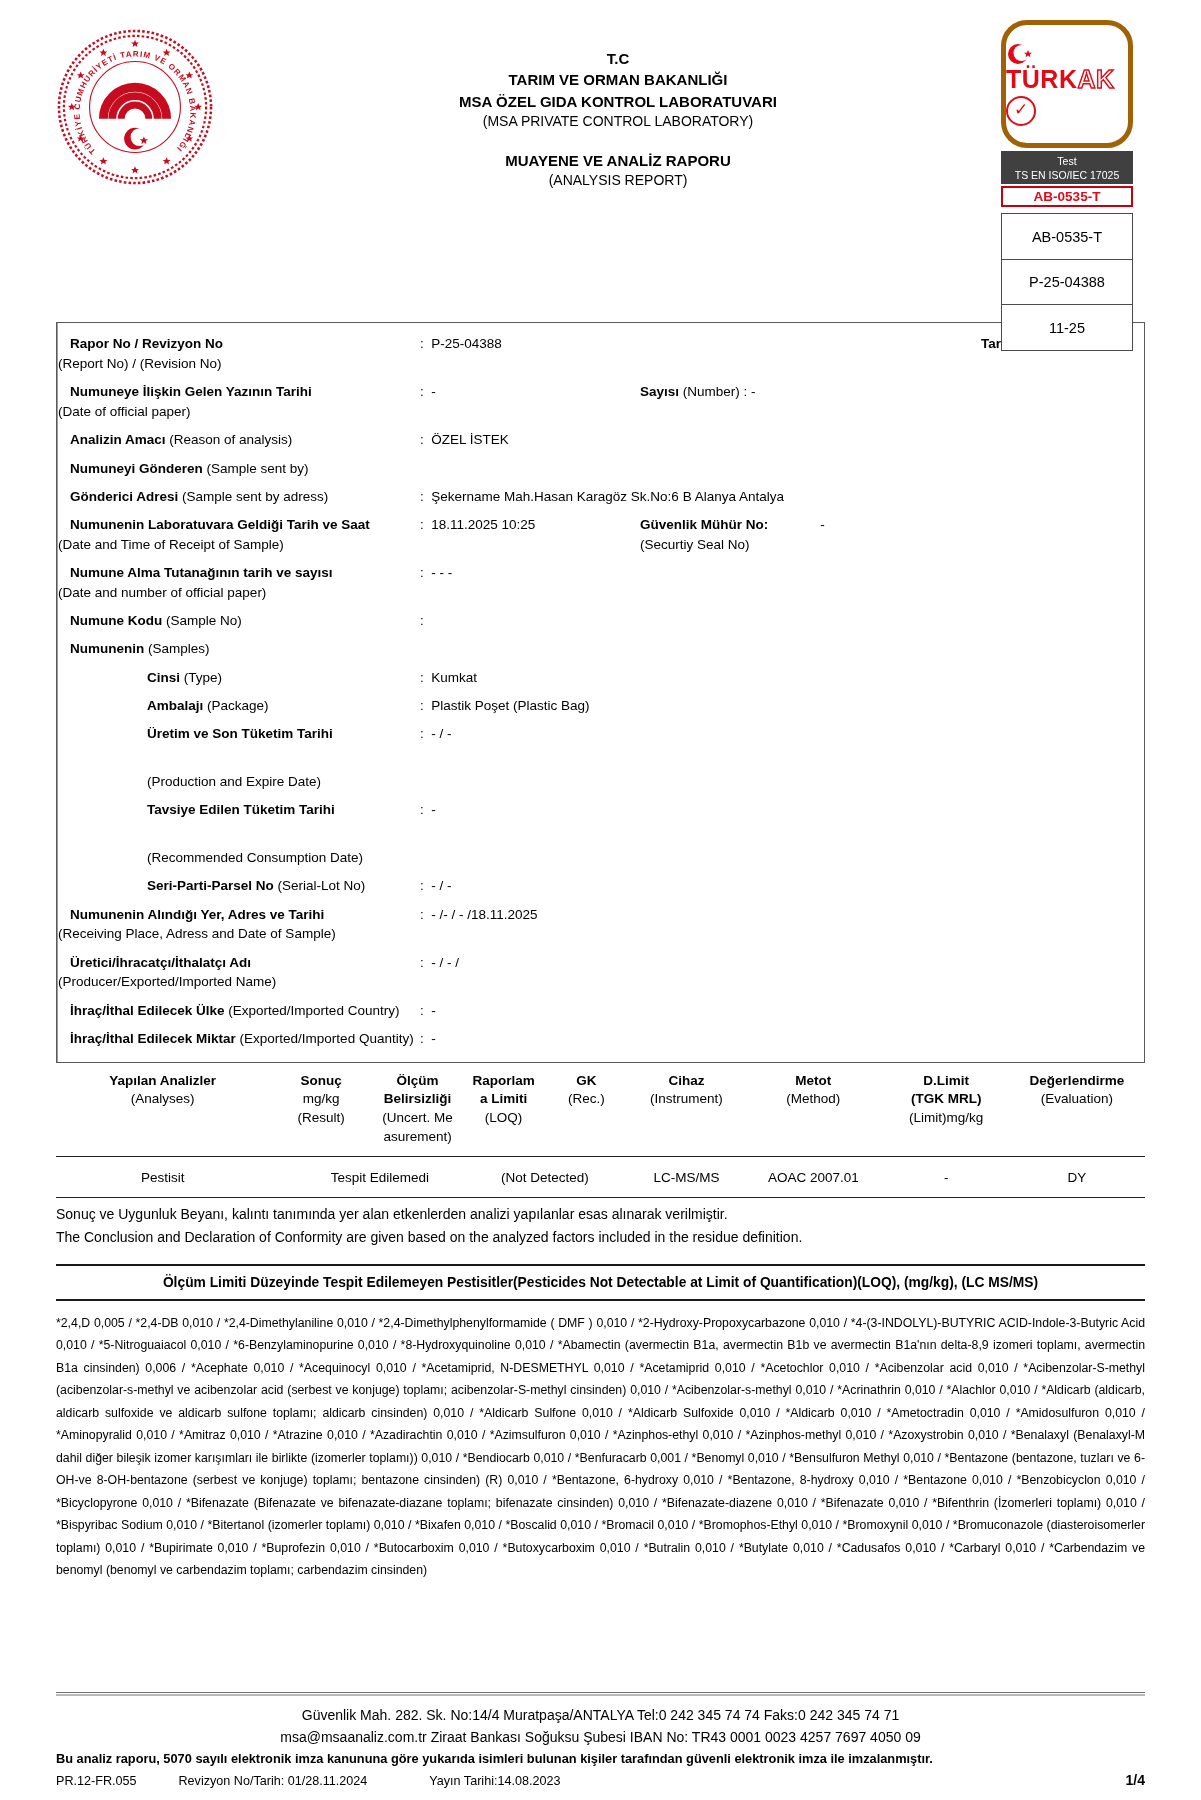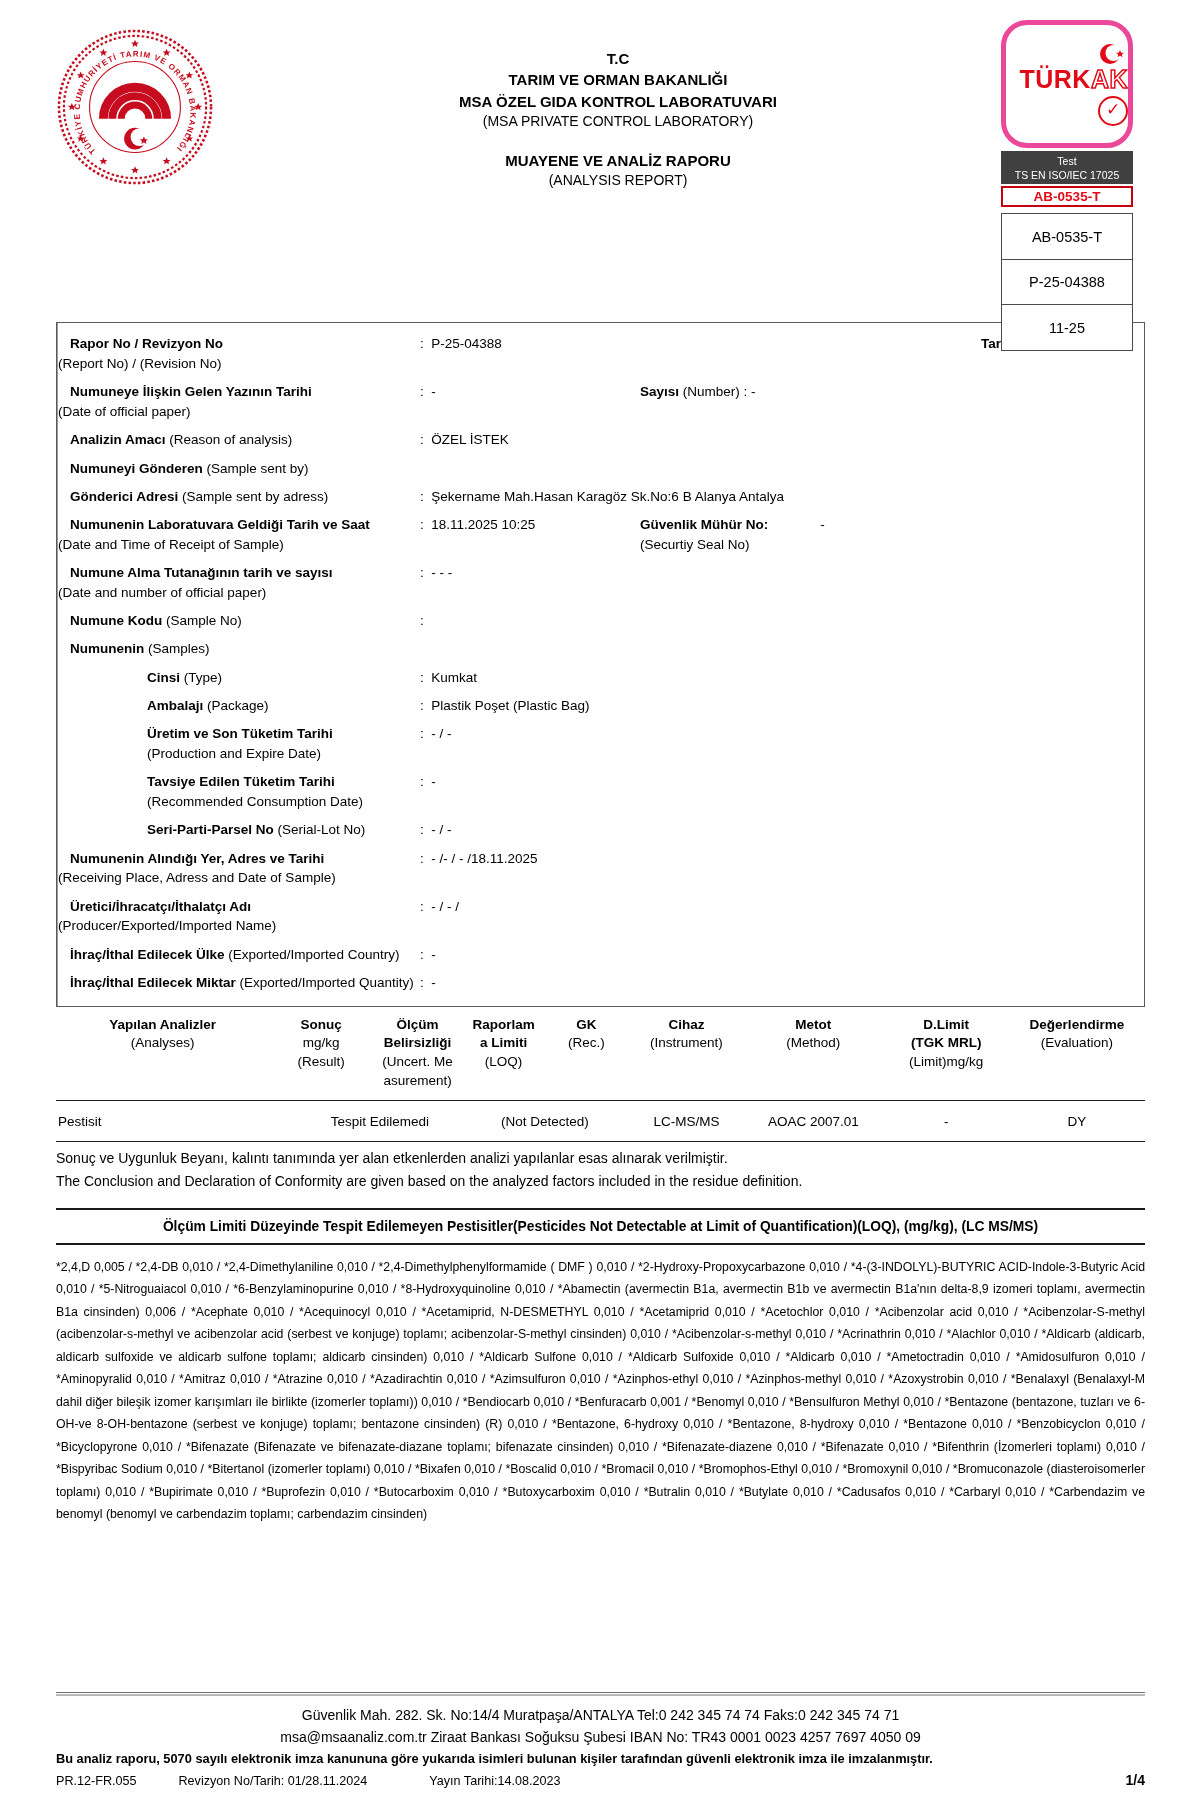--- a/index.html
+++ b/index.html
@@ -7,52 +7,52 @@
   .page{width:1201px;height:1800px;box-sizing:border-box;padding:0 56px 12px 56px;position:relative;display:flex;flex-direction:column;overflow:hidden;background:#fff;}
   .b{font-weight:bold;}
   
   .top{position:relative;height:322px;flex:0 0 auto;}
   .emblem{position:absolute;left:0;top:28px;width:158px;height:158px;}
   .titles{position:absolute;left:185px;right:150px;top:48px;text-align:center;line-height:1.42;}
   .titles .t-bold{font-size:15px;font-weight:bold;}
   .titles .t-normal{font-size:14px;}
   .titles .gap{height:18px;}
   .accr{position:absolute;right:12px;top:20px;width:132px;}
-  .tk-box{border:5px solid #ec4899;border-radius:26px;height:118px;display:flex;flex-direction:column;align-items:flex-end;justify-content:center;background:#fff;}
+  .tk-box{border:5px solid #a16207;border-radius:26px;height:118px;display:flex;flex-direction:column;align-items:flex-start;justify-content:center;background:#fff;}
   .tk-brand{font-size:25px;font-weight:bold;letter-spacing:.5px;line-height:1;margin-top:2px;}
   .tk-turk{color:#e30a17;}
   .tk-ak{color:#fff;-webkit-text-stroke:1.4px #e30a17;text-shadow:0 0 1px #e30a17;}
   .tk-check{width:26px;height:26px;border:2.5px solid #e30a17;border-radius:50%;color:#e30a17;font-weight:bold;font-size:17px;line-height:24px;text-align:center;margin-top:4px;}
   .tk-band{background:#404040;color:#fff;text-align:center;font-size:10.5px;line-height:1.35;padding:3px 0 2px;margin-top:3px;}
   .tk-accr{border:2px solid #c5000f;color:#e30a17;font-weight:bold;text-align:center;font-size:13.5px;padding:1px 0;margin-top:2px;}
   .ref-stack{margin-top:7px;}
   .ref-box{border:1.3px solid #4a4a4a;margin-top:-1.3px;height:45px;display:flex;align-items:center;justify-content:center;font-size:14.5px;background:#fff;}
   
   .info-box{border:1.6px solid #5a5a5a;box-shadow:inset 1px 0 0 #9a9a9a;padding:7px 0 9px 0;flex:0 0 auto;}
   .irow{display:flex;align-items:flex-start;font-size:13.5px;line-height:1.46;padding:4.4px 0 4.2px 0;}
   .ilabel{width:363px;box-sizing:border-box;padding-left:13px;flex:0 0 auto;}
   .ilabel .sub{font-weight:normal;margin-left:-12px;}
   .indent .ilabel{padding-left:90px;}
-  .indent .ilabel .sub{margin-left:0;}
+  .indent .ilabel .sub{margin-left:0;margin-top:28px;}
   .ival{flex:1;white-space:pre-wrap;}
   .has-extra .ival{flex:0 0 auto;width:220px;}
   .iextra{flex:1;box-sizing:border-box;padding-right:12px;white-space:pre-wrap;}
   .iextra.right{text-align:right;}
   .iextra .gap2{margin-left:52px;}
   
   .results{flex:0 0 auto;margin-top:6px;}
   .rhead{display:flex;text-align:center;font-size:13.5px;line-height:1.38;padding:3px 0 10px 0;}
   .rcell{box-sizing:border-box;padding:0 2px;}
   .rcell .b,.rcell .n{white-space:pre-line;}
   .c1{width:19.6%;} .c2{width:9.5%;} .c3{width:8.2%;} .c4{width:7.6%;} .c5{width:7.6%;}
   .c6{width:10.8%;} .c7{width:12.5%;} .c8{width:11.9%;} .c9{width:12.1%;}
   .c23{width:17.7%;} .c45{width:15.2%;}
   .rline{border-top:1.4px solid #1e1e1e;}
   .rdata{display:flex;text-align:center;font-size:13.5px;padding:13px 0 12px 0;}
-  .rdata .left{text-align:left;}
+  .rdata .left{text-align:center;}
   .rdata .nudge{padding-left:30px;box-sizing:border-box;}
   .conclusion{font-size:14px;line-height:1.62;padding-top:5px;}
   
   .loq{flex:0 0 auto;margin-top:15px;}
   .loq-head{border-top:2.2px solid #1a1a1a;border-bottom:2.2px solid #1a1a1a;text-align:center;font-weight:bold;font-size:13.8px;line-height:1.55;padding:6px 10px;}
   .loq-list{margin-top:11px;font-size:12.3px;line-height:1.83;text-align:justify;}
   
   .footer{margin-top:auto;flex:0 0 auto;}
   .f-rule{border-top:1px solid #6d6d6d;border-bottom:2.5px solid #b9b9b9;height:1px;margin-bottom:8px;}
   .f-line{text-align:center;font-size:14px;line-height:1.6;}

